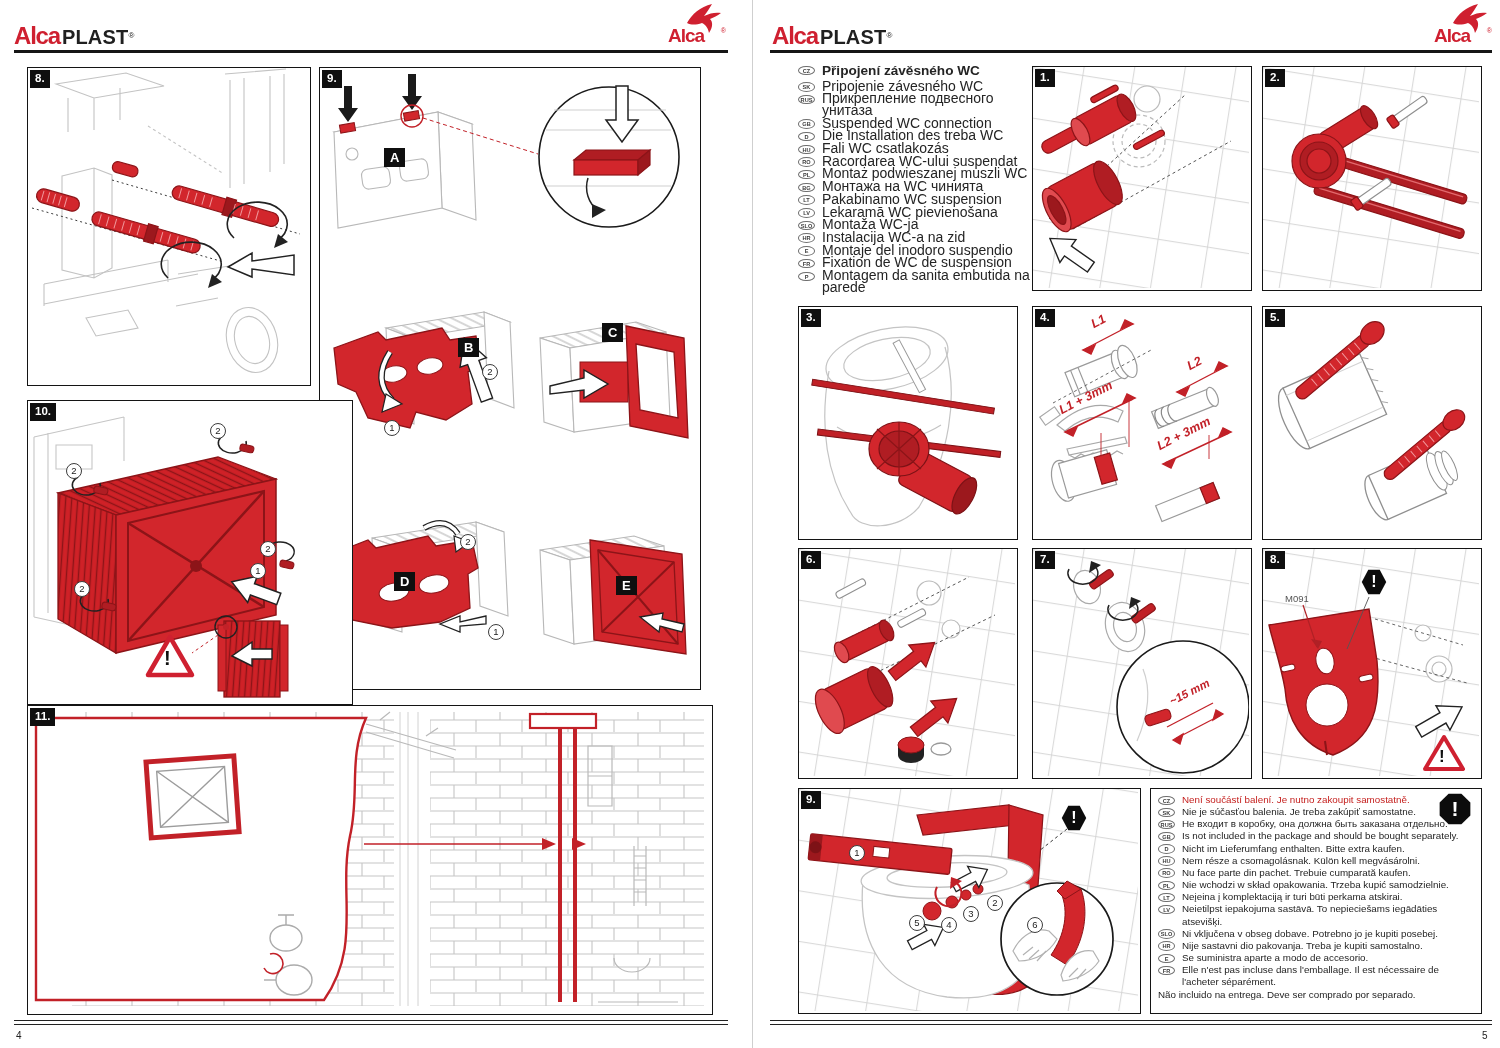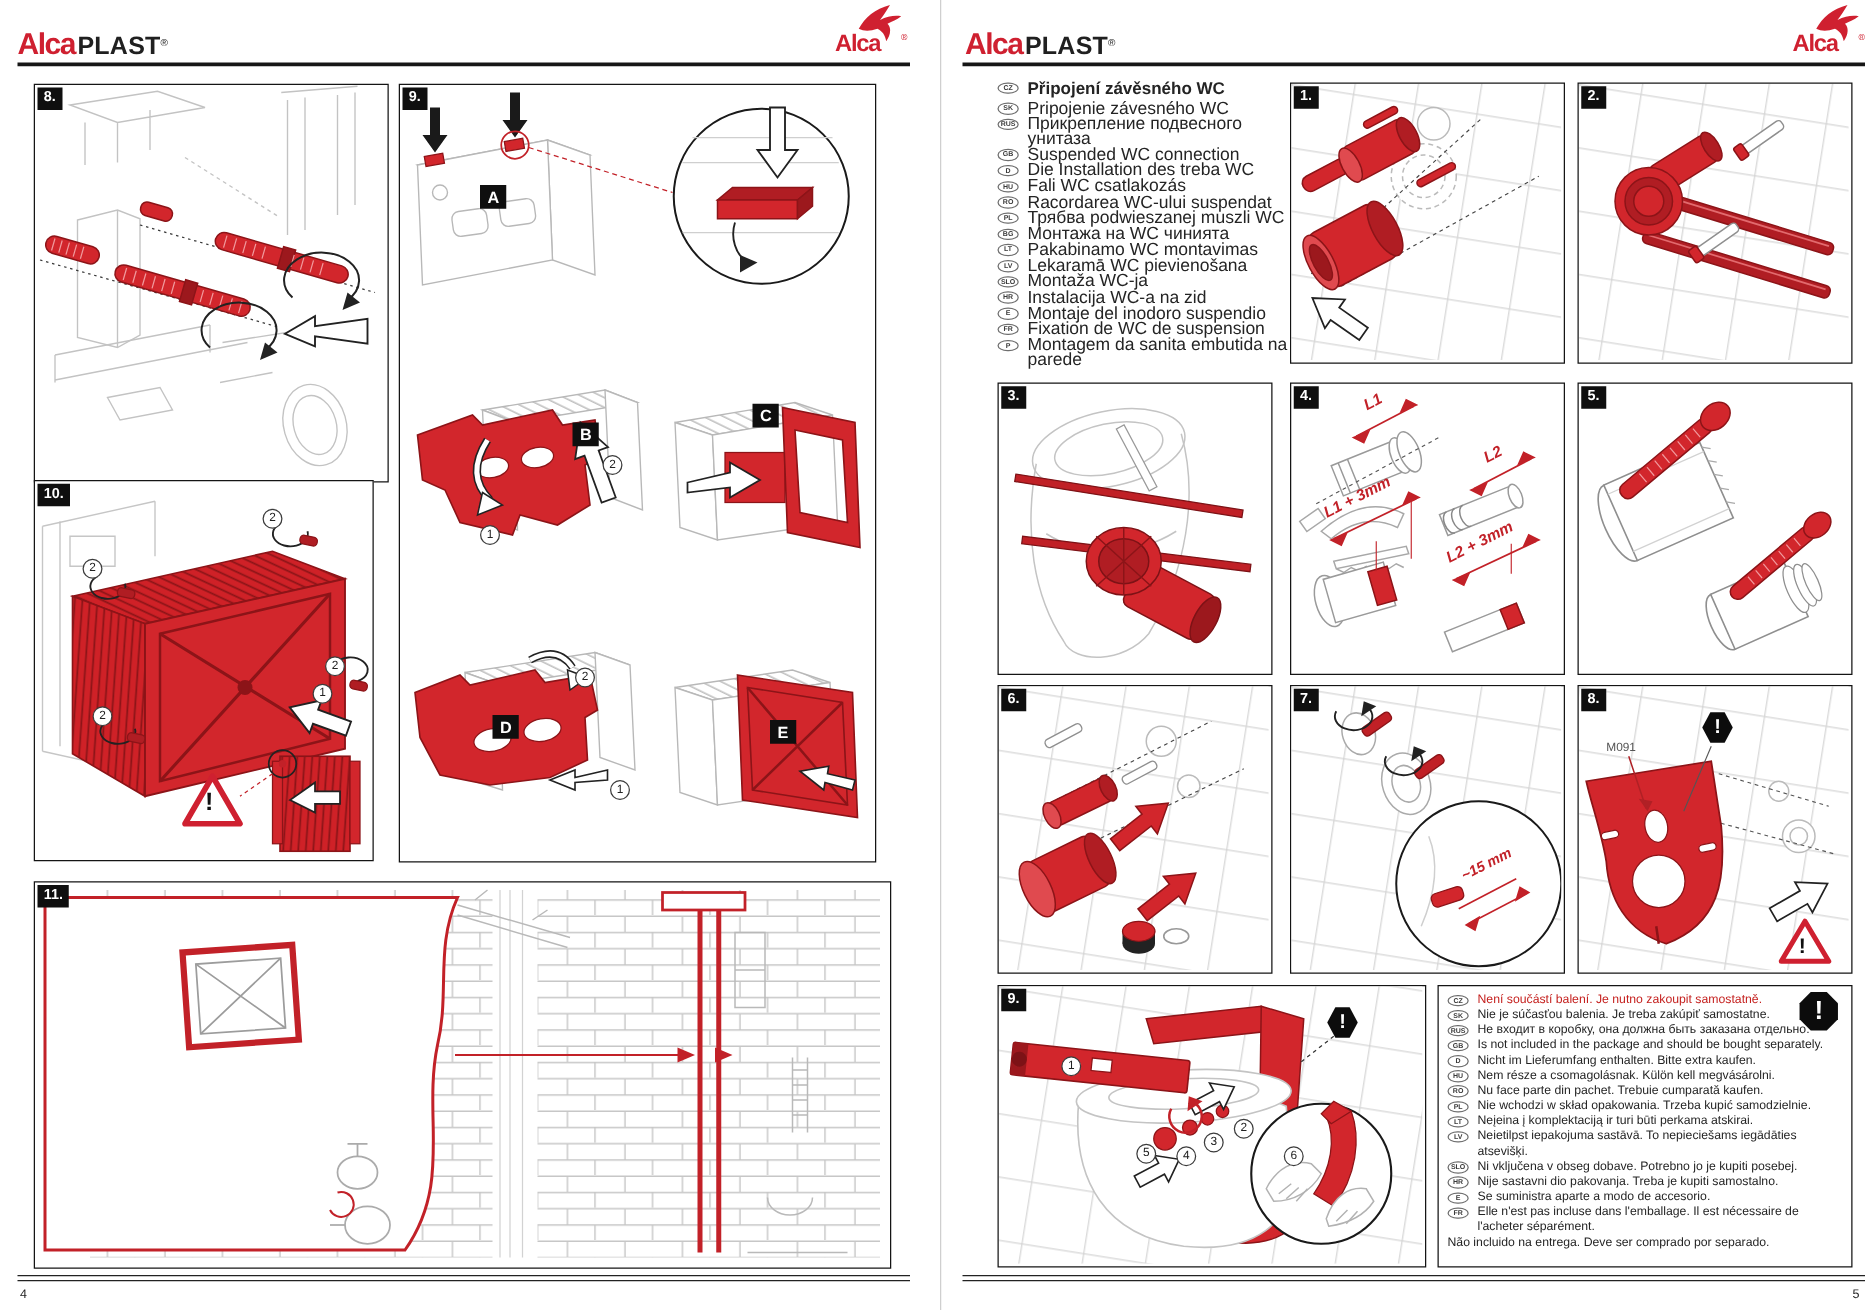--- a/index.html
+++ b/index.html
@@ -215,21 +215,21 @@
     <span class="lbadge" style="left:138px;top:270px">B</span>
     <span class="lbadge" style="left:282px;top:255px">C</span>
     <span class="lbadge" style="left:74px;top:504px">D</span>
     <span class="lbadge" style="left:296px;top:508px">E</span>
     <span class="cnum" style="left:162px;top:296px">2</span>
     <span class="cnum" style="left:64px;top:352px">1</span>
     <span class="cnum" style="left:140px;top:466px">2</span>
     <span class="cnum" style="left:168px;top:556px">1</span>
   </div>
 
-  <div class="panel" style="left:27px;top:384px;width:272px;height:305px">
+  <div class="panel" style="left:27px;top:400px;width:326px;height:305px">
     <span class="pnum">10.</span>
     <svg width="280" height="301" viewBox="0 0 280 301">
       <defs>
         <pattern id="crA" width="6" height="7" patternUnits="userSpaceOnUse" patternTransform="rotate(-65)">
             <rect width="6" height="7" fill="#cf2127"></rect>
             <line x1="2.5" y1="0" x2="2.5" y2="7" stroke="#8c1418" stroke-width="1.4"></line>
           </pattern>
         <pattern id="crB" width="6" height="7" patternUnits="userSpaceOnUse" patternTransform="rotate(4)">
             <rect width="6" height="7" fill="#cf2127"></rect>
             <line x1="2.5" y1="0" x2="2.5" y2="7" stroke="#8c1418" stroke-width="1.4"></line>
@@ -348,29 +348,29 @@
     <div class="langrow">
         <span class="code">HU</span>
         <span class="ltext">Fali WC csatlakozás</span>
       </div>
     <div class="langrow">
         <span class="code">RO</span>
         <span class="ltext">Racordarea WC-ului suspendat</span>
       </div>
     <div class="langrow">
         <span class="code">PL</span>
-        <span class="ltext">Трябва podwieszanej muszli WC</span>
+        <span class="ltext">Montaż podwieszanej muszli WC</span>
       </div>
     <div class="langrow">
         <span class="code">BG</span>
         <span class="ltext">Монтажа на WC чинията</span>
       </div>
     <div class="langrow">
         <span class="code">LT</span>
-        <span class="ltext">Pakabinamo WC montavimas</span>
+        <span class="ltext">Pakabinamo WC suspension</span>
       </div>
     <div class="langrow">
         <span class="code">LV</span>
         <span class="ltext">Lekaramā WC pievienošana</span>
       </div>
     <div class="langrow">
         <span class="code">SLO</span>
         <span class="ltext">Montaža WC-ja</span>
       </div>
     <div class="langrow">

